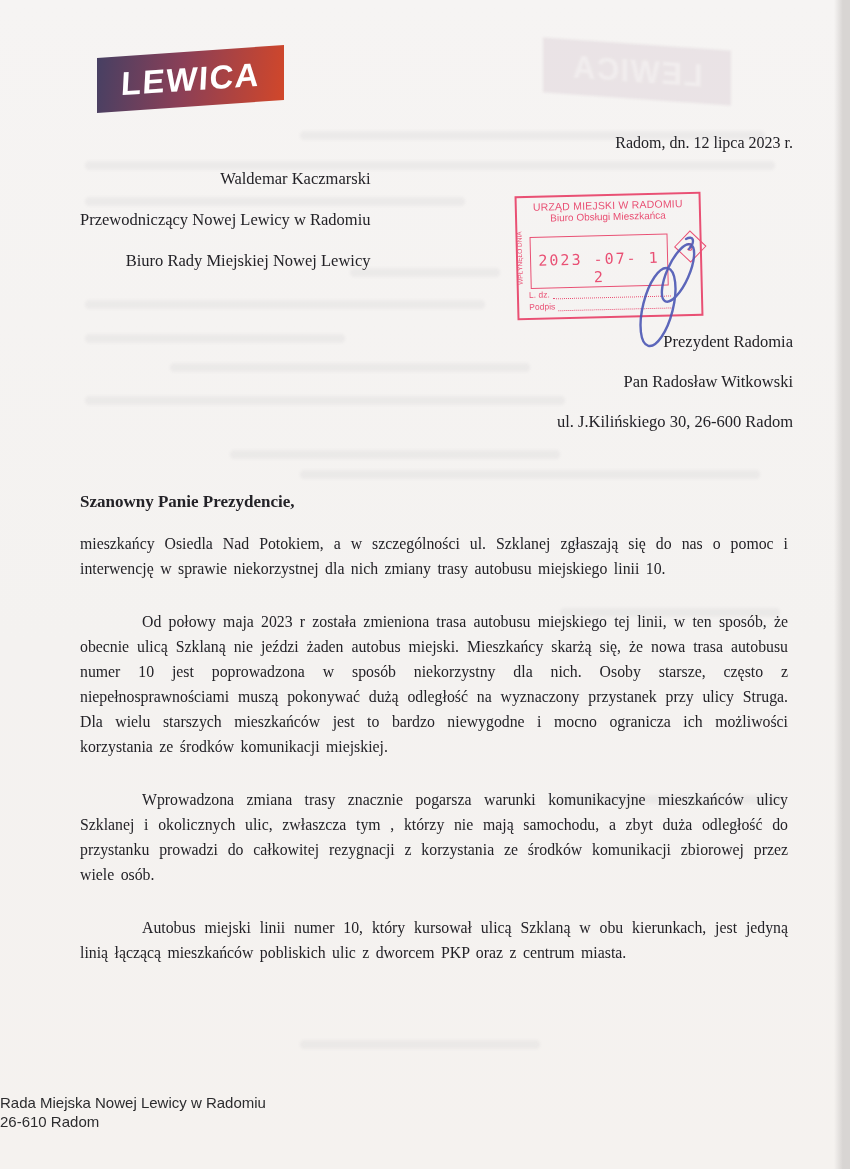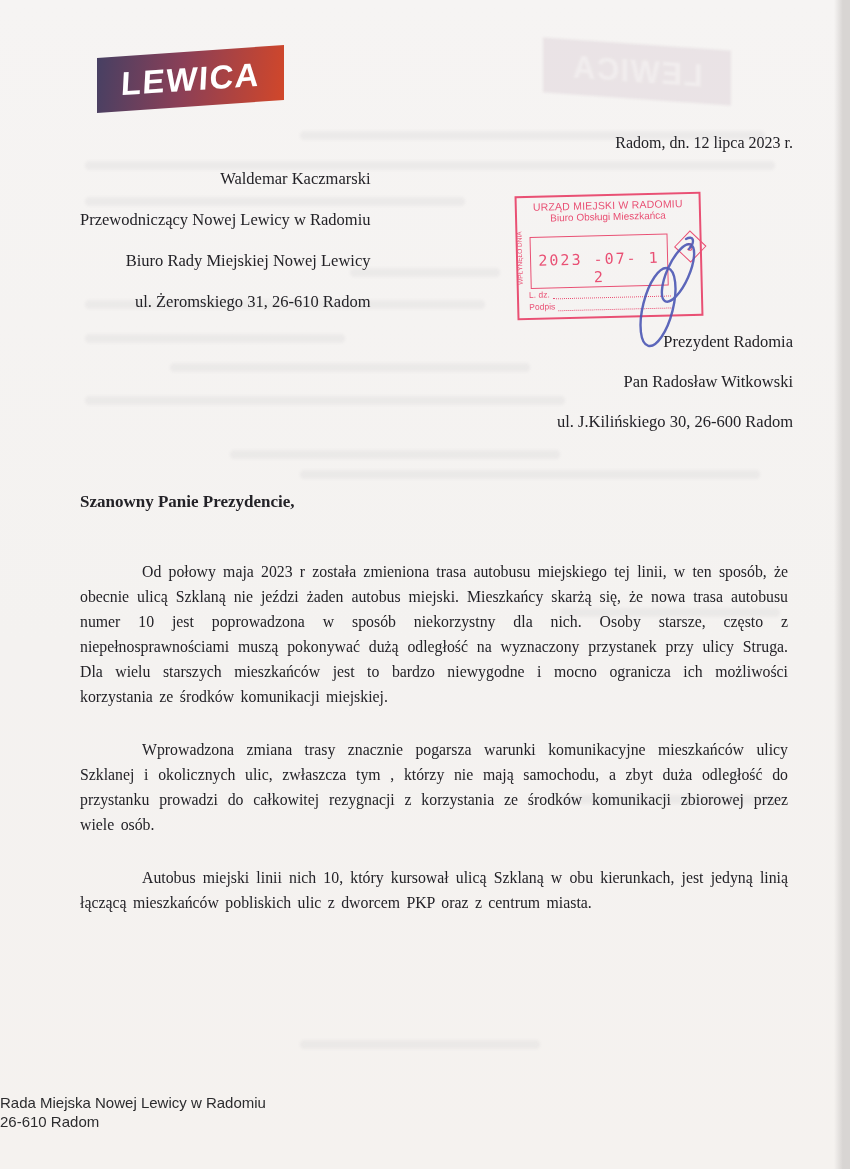--- a/index.html
+++ b/index.html
@@ -93,21 +93,20 @@
   <div class="logo">
     <span>LEWICA</span>
   </div>
 
   <div class="date-line">Radom, dn. 12  lipca 2023 r.</div>
 
   <div class="sender">
     <div>Waldemar Kaczmarski</div>
     <div>Przewodniczący Nowej Lewicy w Radomiu</div>
     <div>Biuro Rady Miejskiej Nowej Lewicy</div>
-    <div>ul. Żeromskiego 31, 26-610 Radom</div>
   </div>
 
   <div class="stamp">
     <div class="l1">URZĄD MIEJSKI W RADOMIU</div>
     <div class="l2">Biuro Obsługi Mieszkańca</div>
     <div class="inner">
       <div class="sdate">2023 -07- 1 2</div>
     </div>
     <div class="wplynelo">WPŁYNĘŁO DNIA</div>
     <div class="diamond">
@@ -135,23 +134,24 @@
 
   <div class="recipient">
     <div>Prezydent Radomia</div>
     <div>Pan Radosław Witkowski</div>
     <div>ul. J.Kilińskiego  30, 26-600 Radom</div>
   </div>
 
   <div class="salutation">Szanowny Panie Prezydencie,</div>
 
   <div class="body-text">
+    <p>mieszkańcy Osiedla Nad Potokiem, a w szczególności ul. Szklanej zgłaszają się do nas o pomoc i interwencję w sprawie niekorzystnej dla nich zmiany trasy autobusu miejskiego linii 10.</p>
     <p class="indent">Od połowy maja 2023 r została zmieniona trasa autobusu miejskiego tej linii, w ten sposób, że obecnie ulicą Szklaną nie jeździ żaden autobus miejski. Mieszkańcy skarżą się, że nowa trasa autobusu numer 10 jest poprowadzona w sposób niekorzystny dla nich. Osoby starsze, często z niepełnosprawnościami muszą pokonywać dużą odległość na wyznaczony przystanek przy ulicy Struga. Dla wielu starszych mieszkańców jest to bardzo niewygodne i mocno ogranicza ich możliwości korzystania ze środków komunikacji miejskiej.</p>
     <p class="indent">Wprowadzona zmiana trasy znacznie pogarsza warunki komunikacyjne mieszkańców ulicy Szklanej i okolicznych ulic, zwłaszcza tym , którzy nie mają samochodu, a zbyt duża odległość do przystanku prowadzi do całkowitej rezygnacji z korzystania ze środków komunikacji zbiorowej przez wiele osób.</p>
-    <p class="indent">Autobus miejski linii nich 10, który kursował ulicą Szklaną w obu kierunkach, jest jedyną linią łączącą mieszkańców pobliskich ulic z dworcem PKP oraz z centrum miasta.</p>
+    <p class="indent">Autobus miejski linii numer 10, który kursował ulicą Szklaną w obu kierunkach, jest jedyną linią łączącą mieszkańców pobliskich ulic z dworcem PKP oraz z centrum miasta.</p>
   </div>
 
   <div class="footer">
     <div>Rada Miejska Nowej Lewicy w Radomiu</div>
     <div>26-610 Radom</div>
   </div>
 
   <div class="scan-edge"></div>
 </div>
 

